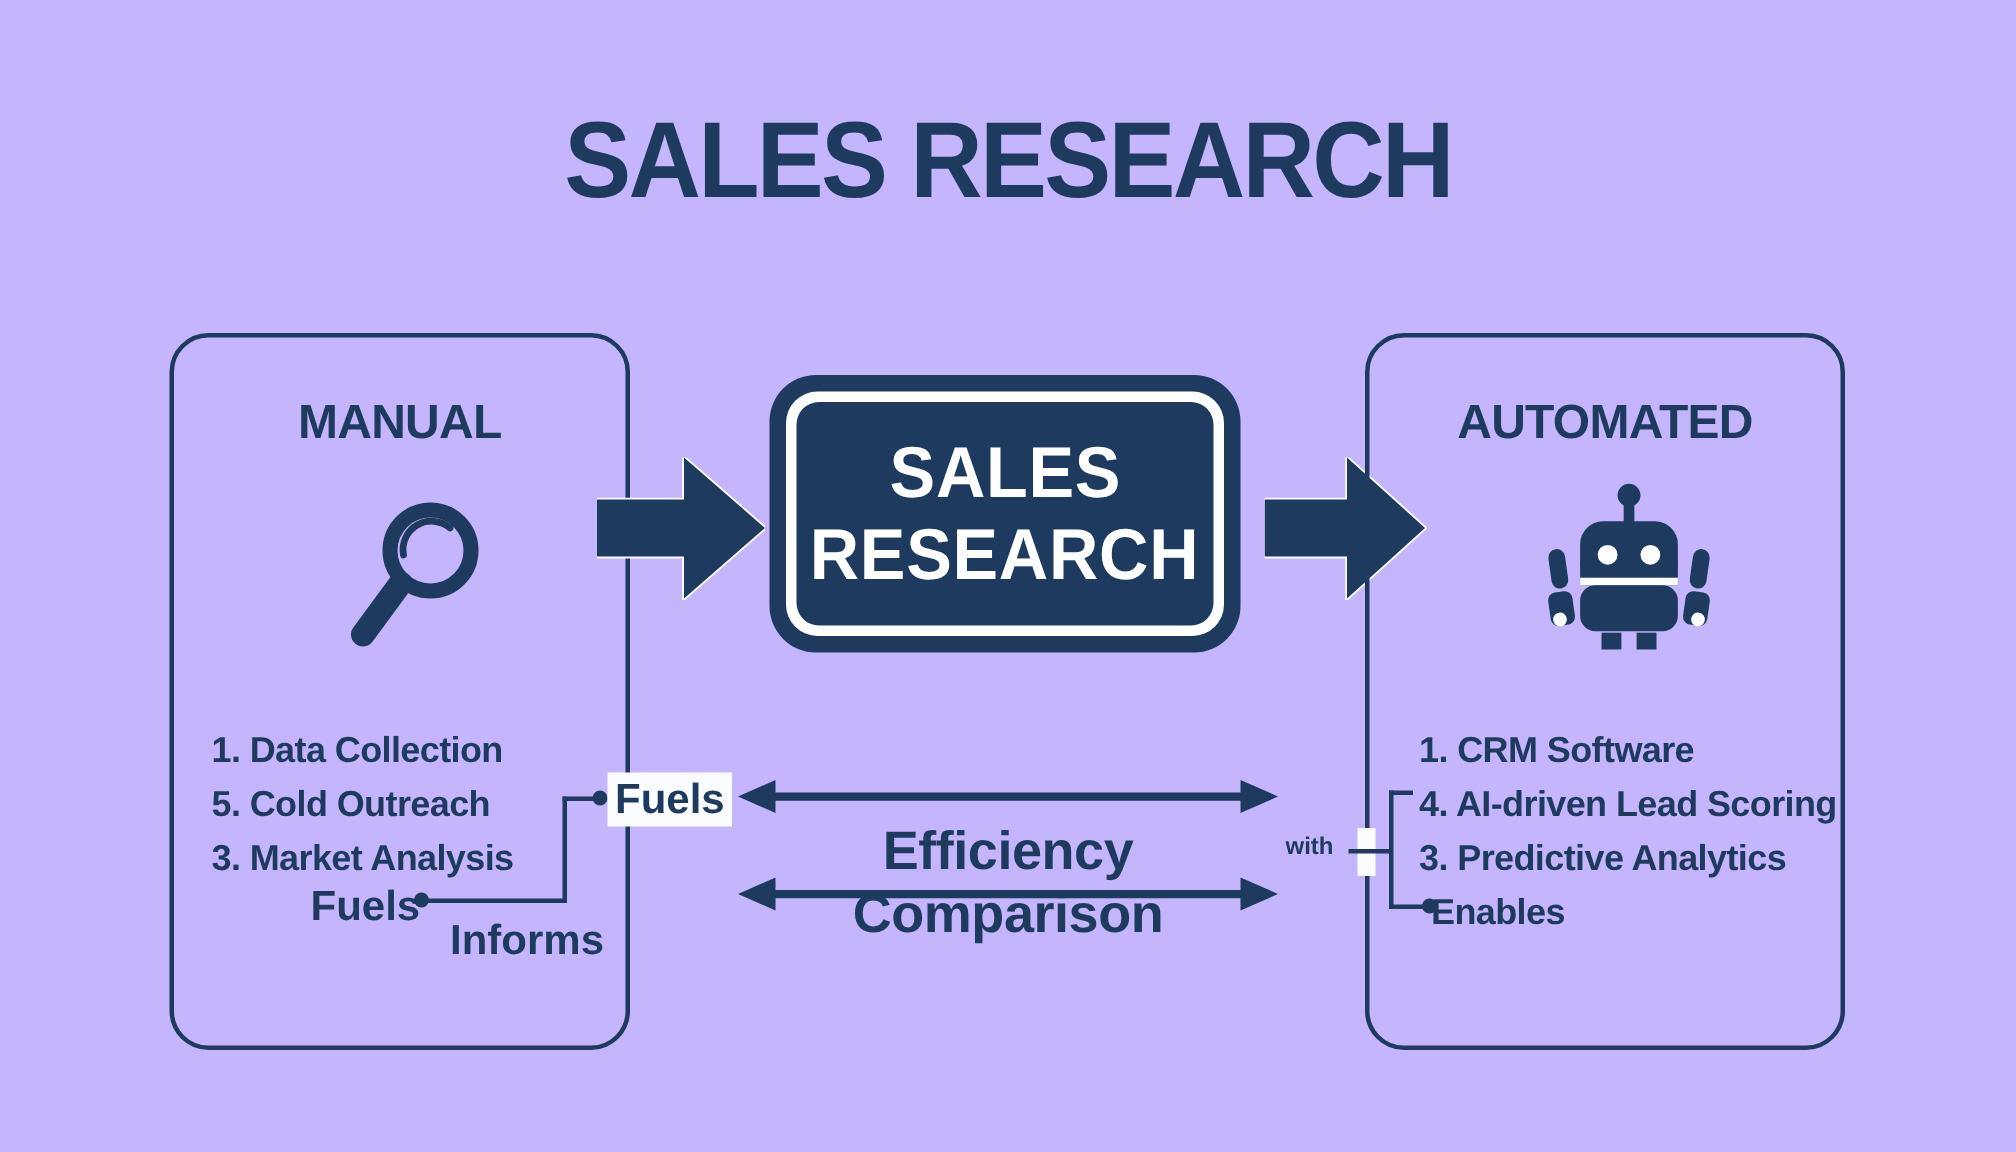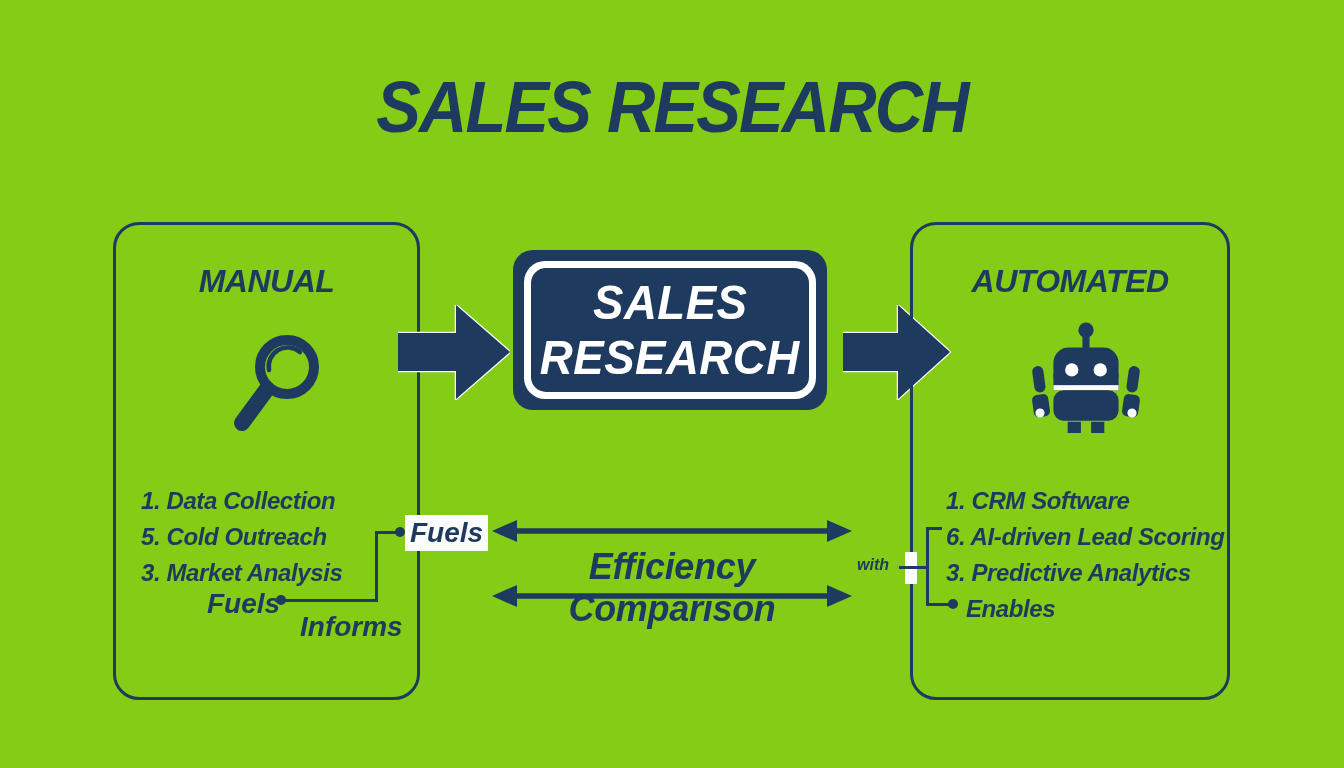--- a/index.html
+++ b/index.html
@@ -1,19 +1,19 @@
 <!DOCTYPE html>
 <html><head>
 <meta charset="utf-8">
 <style>
   html,body{margin:0;padding:0;background:#fbfcfd;}
   *{box-sizing:border-box;}
   .canvas{
-    position:relative;width:1344px;height:768px;background:#84cc16;
-    font-family:"Liberation Sans",sans-serif;color:#1e3a5f;overflow:hidden;font-style:italic;
+    position:relative;width:1344px;height:768px;background:#c4b5fd;
+    font-family:"Liberation Sans",sans-serif;color:#1e3a5f;overflow:hidden;
   }
   
   .page-title{
     position:absolute;left:0;right:0;top:66px;text-align:center;
     font-size:72px;font-weight:700;letter-spacing:-2px;color:#1e3a5f;
     transform:scaleX(0.93);transform-origin:50% 50%;white-space:nowrap;
   }
   
   .panel{
     position:absolute;top:222px;height:478px;border:3.5px solid #1e3a5f;
@@ -25,34 +25,34 @@
     position:absolute;top:38px;left:0;right:0;text-align:center;
     font-size:32px;font-weight:700;letter-spacing:-0.5px;
   }
   .panel-icon{position:absolute;}
   .icon-magnifier{left:107px;top:106px;}
   .icon-robot{left:116px;top:96px;}
   
   .list{position:absolute;font-size:24px;font-weight:700;letter-spacing:-0.4px;line-height:36px;white-space:nowrap;}
   .list-left{left:25px;top:258px;}
   .list-right{left:33px;top:258px;}
-  .enables-item{margin-left:20px;}
+  .enables-item{margin-left:8px;}
   
   .small-label{position:absolute;font-size:28px;font-weight:700;white-space:nowrap;}
   .masked{background:#fbfcfd;padding:2px 5px;}
   .with-label{font-size:16px;}
   
   .hline,.vline{position:absolute;background:#1e3a5f;}
   .hline{height:3px;}
   .vline{width:3px;}
   .dot{position:absolute;width:10px;height:10px;border-radius:50%;background:#1e3a5f;}
   .mask{position:absolute;background:#fbfcfd;}
   
-  .center-box{position:absolute;left:513px;top:250px;width:314px;height:160px;
-    background:#1e3a5f;border-radius:20px;}
+  .center-box{position:absolute;left:513px;top:250px;width:314px;height:185px;
+    background:#1e3a5f;border-radius:31px;}
   .center-box-white{position:absolute;inset:11px;background:#ffffff;border-radius:21px;}
   .center-box-inner{position:absolute;inset:7px;background:#1e3a5f;border-radius:15px;
     display:flex;flex-direction:column;align-items:center;justify-content:center;}
   .center-box-inner div{
     color:#ffffff;font-size:48px;font-weight:700;line-height:55px;letter-spacing:0.5px;
     transform:scaleX(0.95);white-space:nowrap;}
   
   .block-arrow{position:absolute;}
   .dbl-arrow{position:absolute;left:490px;width:364px;height:26px;}
   .efficiency-label{
@@ -141,21 +141,21 @@
         <rect x="95" y="44" width="11" height="26" rx="5.5" fill="#1e3a5f"></rect>
         <rect x="94" y="72" width="16" height="22" rx="5" fill="#1e3a5f"></rect>
         <circle cx="104" cy="90" r="4.5" fill="#fbfcfd"></circle>
       </g>
       <rect x="38" y="99" width="13" height="12" fill="#1e3a5f"></rect>
       <rect x="61" y="99" width="13" height="12" fill="#1e3a5f"></rect>
     </svg>
 
     <div class="list list-right">
       <div>1. CRM Software</div>
-      <div>6. AI-driven Lead Scoring</div>
+      <div>4. AI-driven Lead Scoring</div>
       <div>3. Predictive Analytics</div>
       <div class="enables-item">Enables</div>
     </div>
   </section>
 
   <div class="mask" style="left:905px;top:552px;width:12px;height:32px;"></div>
   <div class="small-label with-label" style="left:857px;top:556px;">with</div>
   <div class="hline" style="left:899px;top:566px;width:29px;"></div>
   <div class="vline" style="left:926px;top:527px;height:79px;"></div>
   <div class="hline" style="left:926px;top:527px;width:16px;"></div>

